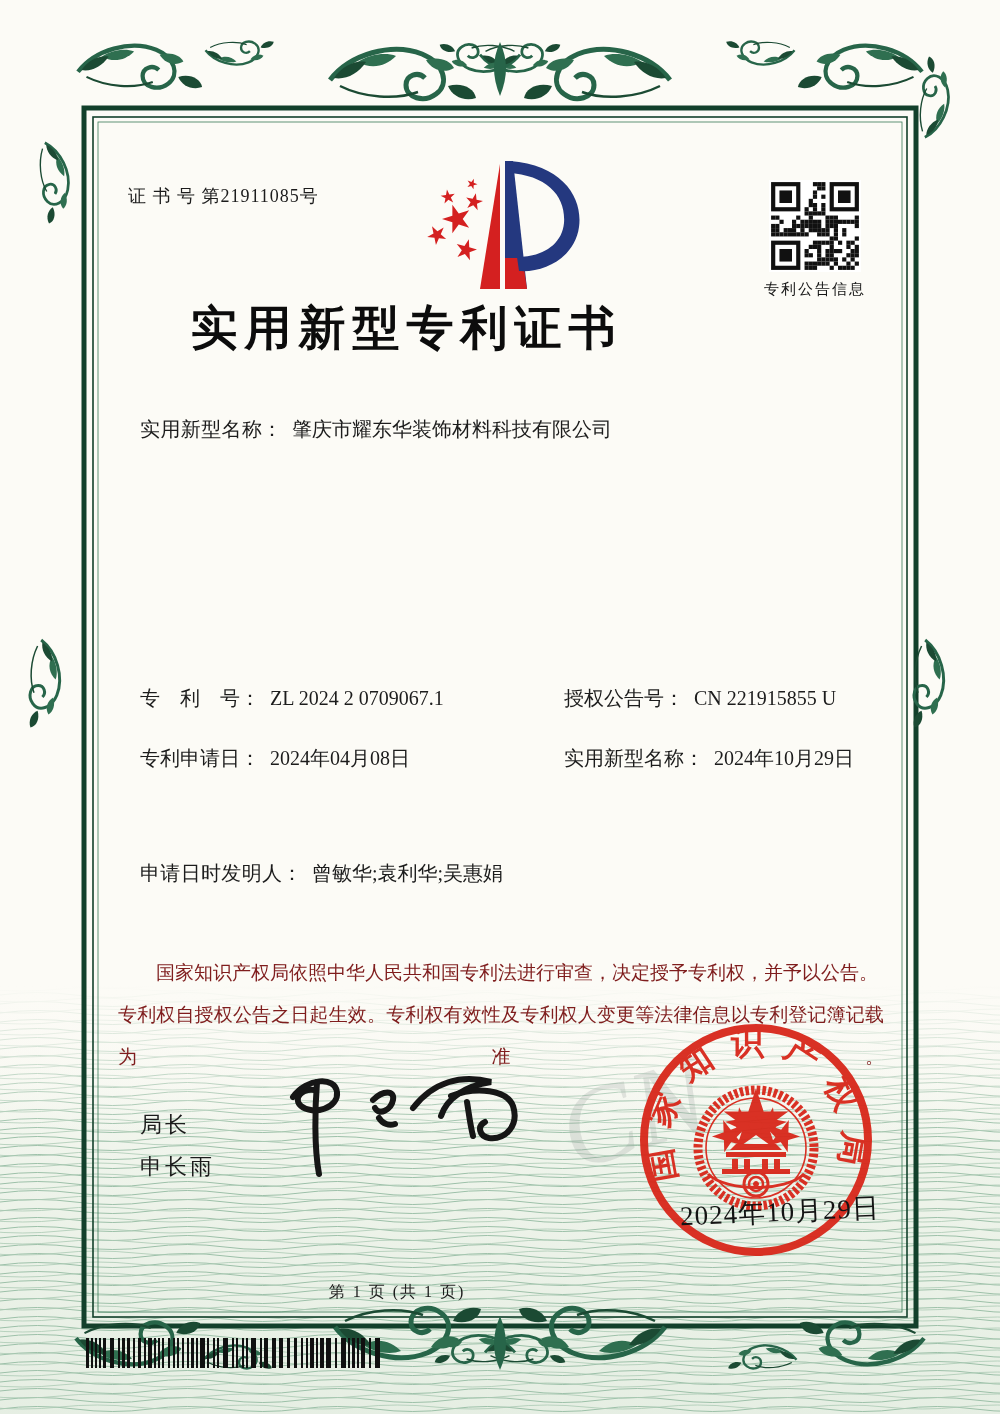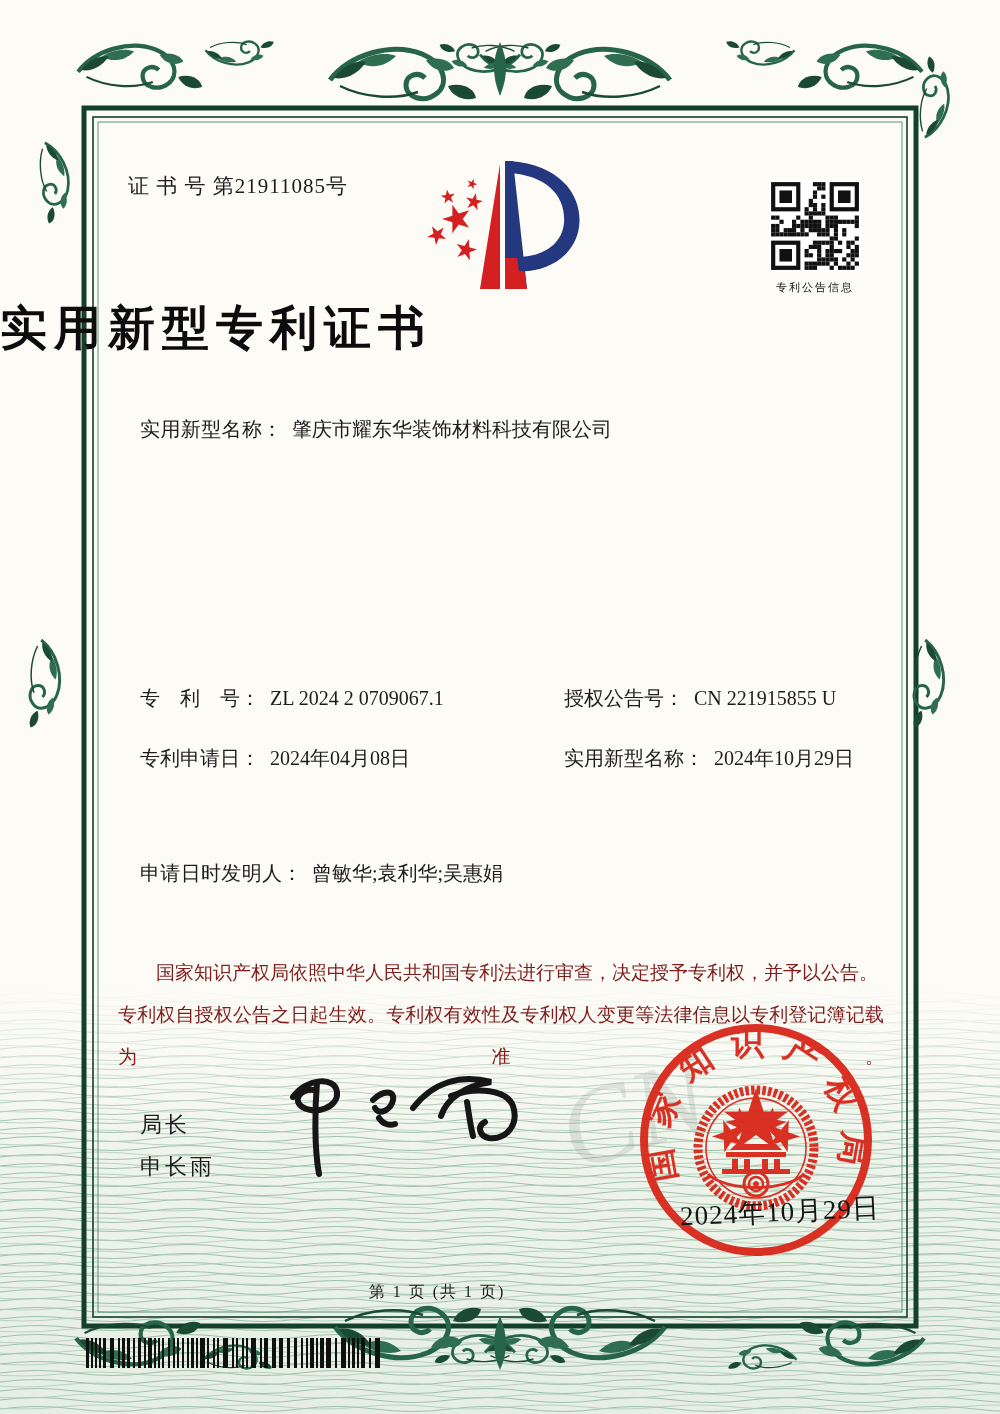--- a/index.html
+++ b/index.html
@@ -10,26 +10,26 @@
     overflow:hidden;
     font-family:"Liberation Serif","DejaVu Serif",serif;
     color:#1c1c1c;
   }
   .abs{position:absolute;}
   
   svg.waves{position:absolute;left:0;top:0;width:1000px;height:1414px;z-index:0;}
   
   svg.frame{position:absolute;left:0;top:0;width:1000px;height:1414px;z-index:2;pointer-events:none;}
   
-  .cert-no{left:128px;top:172px;font-size:21px;letter-spacing:1px;z-index:3;text-align:right;}
+  .cert-no{left:128px;top:184px;font-size:18px;letter-spacing:1px;z-index:3;text-align:right;}
   svg.logo{left:424px;top:156px;width:180px;height:150px;z-index:3;}
   .qr-wrap{left:760px;top:180px;width:110px;z-index:3;text-align:center;}
   svg.qr{width:92px;height:92px;background:#fff;display:block;margin:0 auto;}
-  .qr-caption{margin-top:8px;font-size:11px;letter-spacing:2px;color:#161616;}
-  .title{left:0;top:297px;width:813px;font-size:47px;font-weight:700;
+  .qr-caption{margin-top:8px;font-size:15px;letter-spacing:2px;color:#161616;}
+  .title{left:0;top:297px;width:813px;text-align:center;font-size:47px;font-weight:700;
          letter-spacing:7px;color:#0c0c0c;z-index:3;}
   
   .row{position:absolute;left:140px;width:780px;font-size:20px;z-index:3;white-space:nowrap;}
   .lbl{display:inline-block;text-align:justify;text-align-last:justify;vertical-align:top;}
   .w5{width:100px;} .w6{width:122px;} .w7{width:142px;}
   .colon{margin:0 2px 0 0;}
   .val{margin-left:8px;}
   .rcol{position:absolute;left:424px;top:0;white-space:nowrap;}
   
   .body-par{left:118px;top:952px;width:766px;font-size:19px;line-height:42px;z-index:3;
@@ -45,21 +45,21 @@
   
   .watermark{left:560px;top:1050px;font-size:110px;color:rgba(140,150,145,0.22);
              font-style:italic;z-index:1;transform:rotate(-18deg);
              font-family:"Liberation Serif",serif;}
   
   svg.seal{left:630px;top:1014px;width:252px;height:252px;z-index:4;opacity:.95;}
   .seal-date{left:680px;top:1194px;font-size:27px;color:#141414;z-index:5;
              transform:rotate(-2.5deg);letter-spacing:1px;}
   
   .page-info{left:0;top:1282px;width:794px;text-align:center;font-size:16px;
-             letter-spacing:2px;z-index:3;padding-left:40px;}
+             letter-spacing:2px;z-index:3;}
   .barcode{left:86px;top:1338px;height:30px;z-index:3;font-size:0;white-space:nowrap;}
   .barcode i{display:inline-block;height:30px;background:#101010;}
 </style>
 </head>
 <body>
 
 <div class="page">
 
   <svg class="waves" aria-hidden="true">
     <defs>

